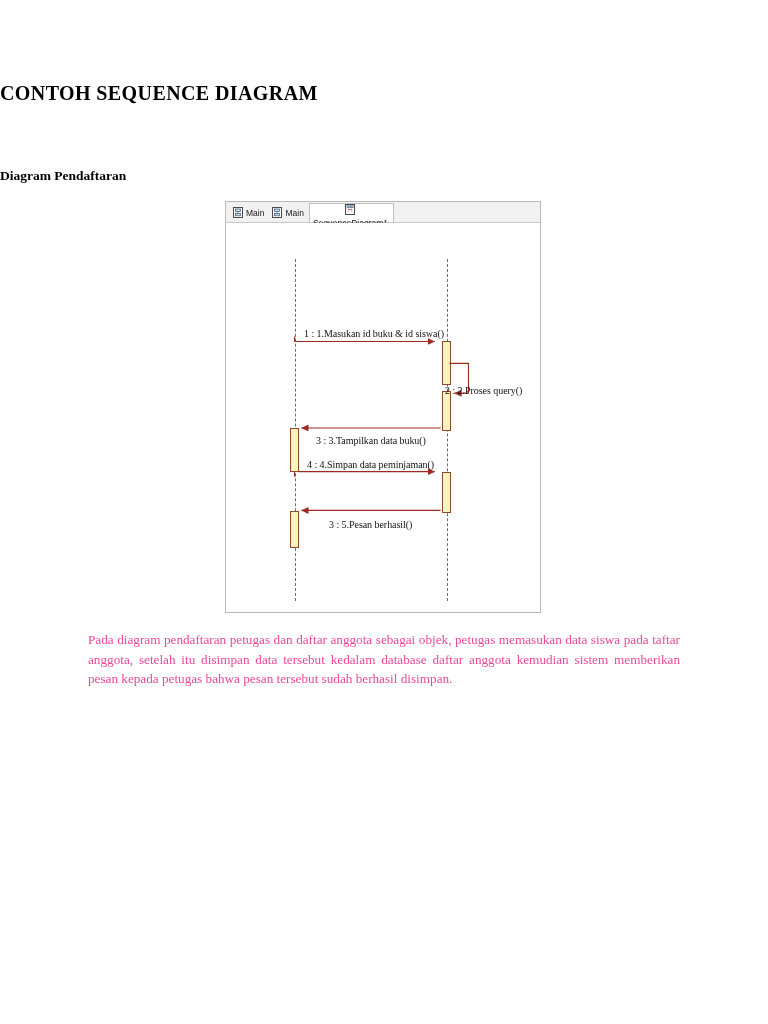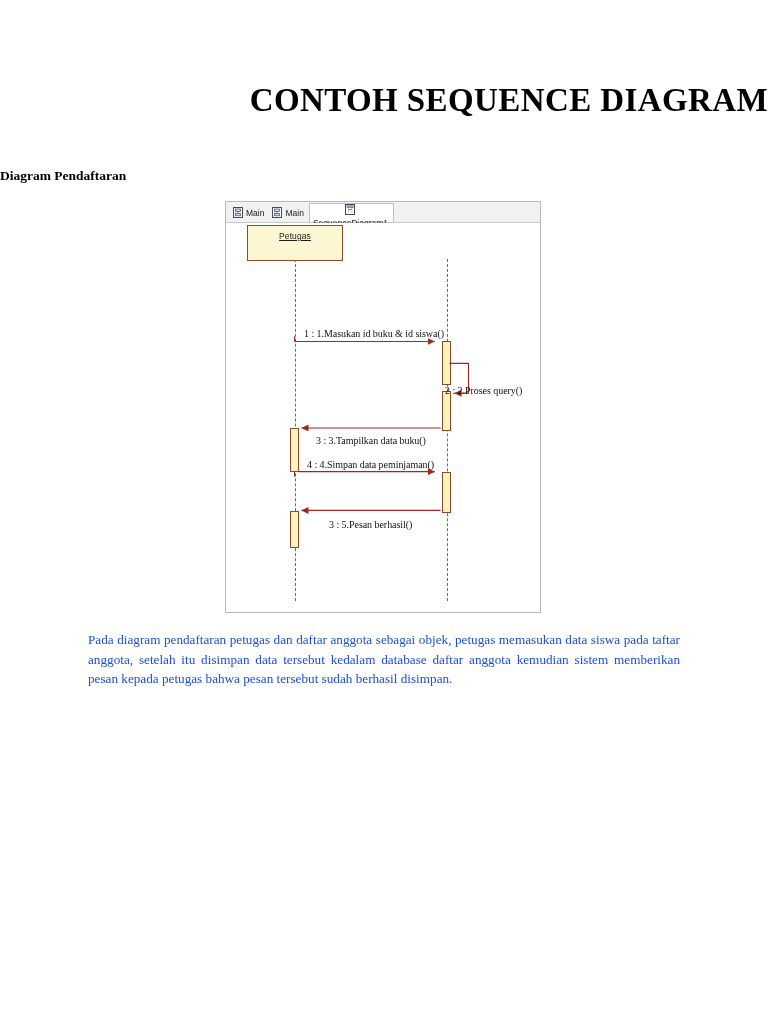--- a/index.html
+++ b/index.html
@@ -14,24 +14,24 @@
     font-family: "Liberation Serif", serif;
     overflow: hidden;
   }
 
   
   .doc-title {
     position: absolute;
     top: 82px;
     left: 0;
     width: 768px;
-    text-align: right;
+    text-align: left;
     font-family: "Liberation Serif", serif;
     font-weight: bold;
-    font-size: 33px;
+    font-size: 20px;
     letter-spacing: 0.4px;
     color: #000000;
   }
   .doc-subtitle {
     position: absolute;
     top: 168px;
     left: 0;
     width: 768px;
     text-align: left;
     font-family: "Liberation Serif", serif;
@@ -160,21 +160,21 @@
   
   .body-paragraph {
     position: absolute;
     left: 88px;
     top: 630px;
     width: 592px;
     font-family: "Liberation Serif", serif;
     font-size: 13.2px;
     line-height: 19.5px;
     text-align: justify;
-    color: #1d4ed8;
+    color: #ec4899;
   }
 </style>
 </head>
 <body>
 
 <div class="doc-title">CONTOH SEQUENCE DIAGRAM</div>
 
 <div class="doc-subtitle">Diagram Pendaftaran</div>
 
 <div class="diagram-window">
@@ -219,23 +219,20 @@
       <span>SequenceDiagram1</span>
       <span class="tab-caret"></span>
     </div>
   </div>
 
   <div class="diagram-canvas">
 
     <div class="lifeline-dash" style="left:69px; top:36px; height:342px;"></div>
     <div class="lifeline-dash" style="left:221px; top:36px; height:342px;"></div>
 
-    <div class="lifeline-box" style="left:21px; top:2px; width:96px; height:36px;">
-      <span class="lifeline-name">Petugas</span>
-    </div>
 
 
     <div class="activation" style="left:216px; top:118px; width:9px; height:44px;"></div>
     <div class="activation" style="left:216px; top:168px; width:9px; height:40px;"></div>
     <div class="activation" style="left:64px; top:205px; width:9px; height:44px;"></div>
     <div class="activation" style="left:216px; top:249px; width:9px; height:41px;"></div>
     <div class="activation" style="left:64px; top:288px; width:9px; height:37px;"></div>
 
     <svg class="msg-svg" viewBox="0 0 316 390">
       <defs>

